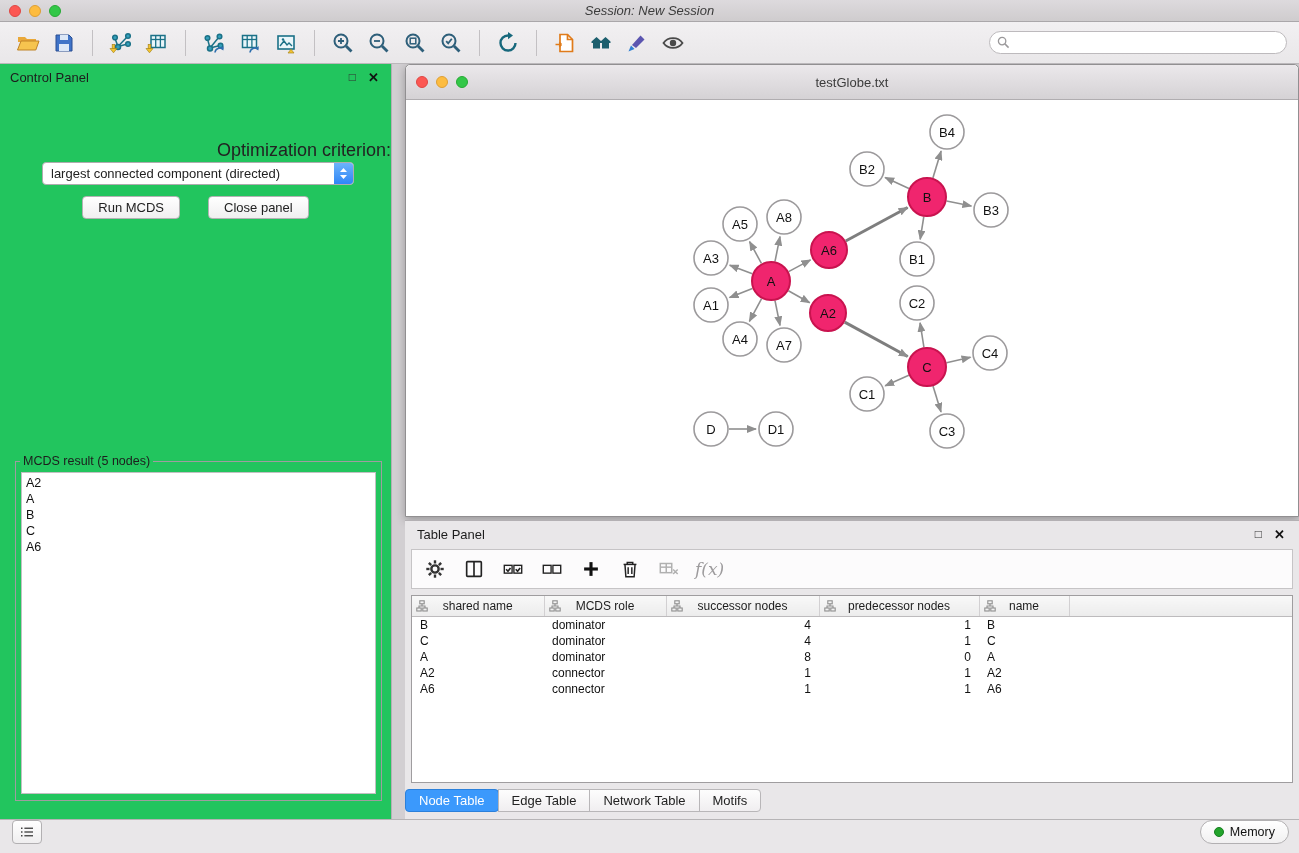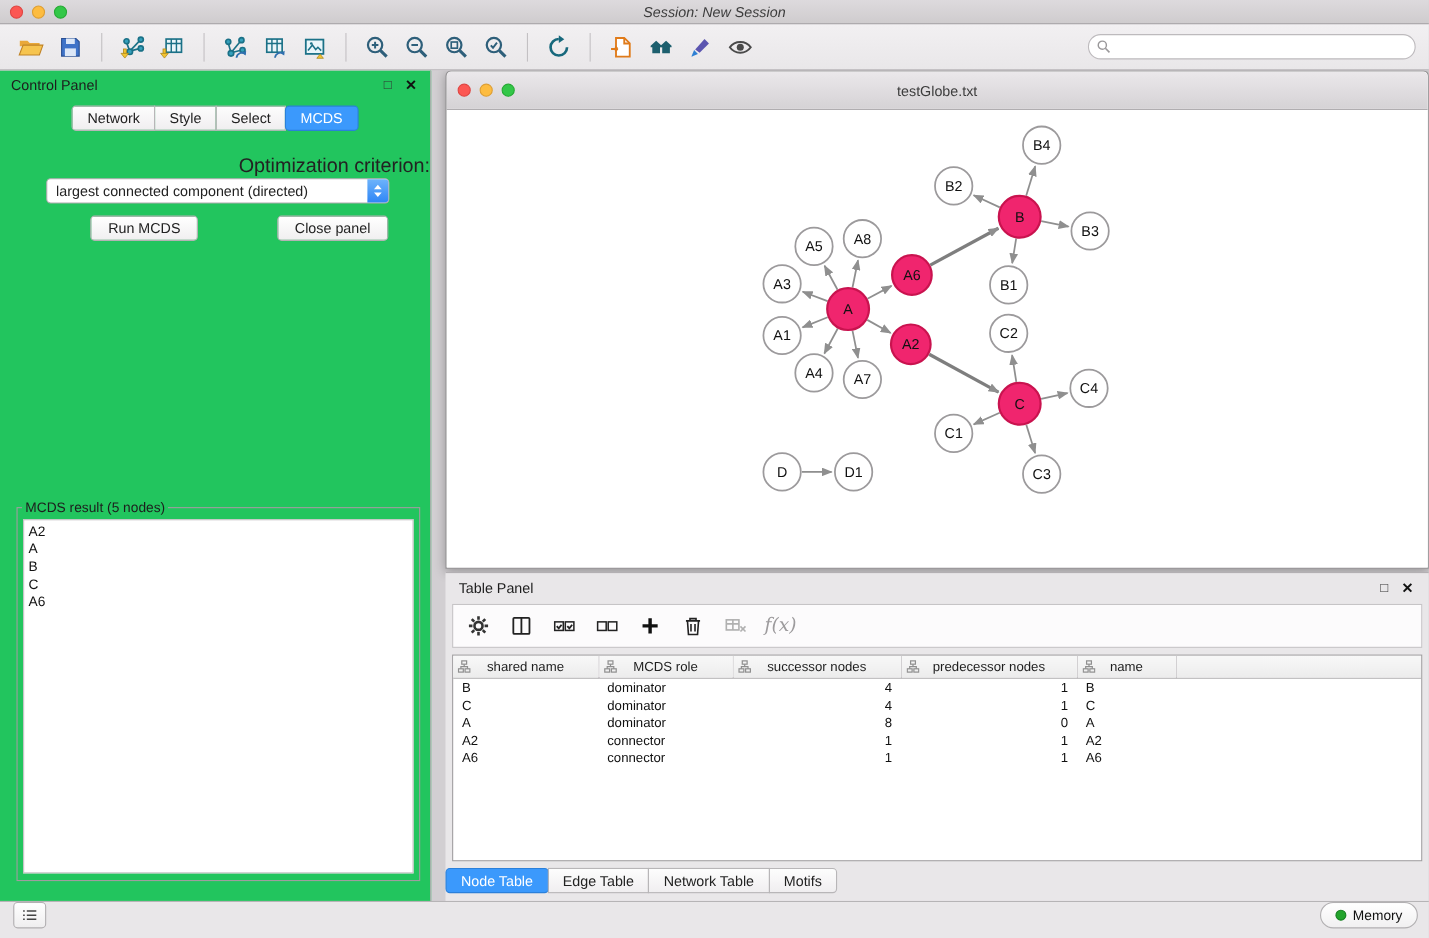--- a/index.html
+++ b/index.html
@@ -40,21 +40,21 @@
   .tab { font-size: 13px; color: #222; background: linear-gradient(#fdfdfd,#f0eef0); border: 1px solid #b8b6b8; padding: 3px 13px; margin-left: -1px; cursor: default; white-space: nowrap; }
   .tab:first-child { border-radius: 4px 0 0 4px; margin-left: 0; }
   .tab:last-child { border-radius: 0 4px 4px 0; }
   .tab.selected { background: var(--accent); color: #fff; border: 1px solid #2b80da; border-radius: 4px; }
   .cp-opt-label { position: absolute; top: 76px; left: 0; right: 0; text-align: right; font-size: 18px; }
   .mac-select { position: absolute; top: 98px; left: 42px; width: 312px; height: 23px; background: #fff; border: 1px solid #aeacae; border-radius: 4px; display: flex; align-items: center; }
   .sel-text { flex: 1; font-size: 13px; padding-left: 8px; white-space: nowrap; overflow: hidden; }
   .stepper { width: 19px; height: 21px; border-radius: 0 3px 3px 0; background: linear-gradient(#6db3fb,#2f86f6); display: flex; align-items: center; justify-content: center; }
   .stepper svg { width: 11px; height: 15px; }
   .cp-buttons { position: absolute; top: 132px; left: 0; right: 0; display: flex; justify-content: center; gap: 28px; }
-  .mac-btn { font-family: "Liberation Sans", sans-serif; font-size: 13px; color: #222; height: 23px; padding: 0 15px; border: 1px solid #b4b2b4; border-radius: 4px; background: linear-gradient(#ffffff,#f0eff0); cursor: default; margin-left: 44px; }
+  .mac-btn { font-family: "Liberation Sans", sans-serif; font-size: 13px; color: #222; height: 23px; padding: 0 15px; border: 1px solid #b4b2b4; border-radius: 4px; background: linear-gradient(#ffffff,#f0eff0); cursor: default; }
   .result-box { position: absolute; top: 390px; left: 15px; right: 9px; bottom: 18px; border: 1px solid #9f9d9f; padding: 0; }
   .result-box legend { font-size: 12.5px; margin-left: 4px; padding: 0 3px; color: #1d1d1d; }
   .result-list { position: absolute; top: 4px; left: 5px; right: 5px; bottom: 6px; background: #fff; border: 1px solid #c2c0c2; overflow: auto; padding: 2px 4px; }
   .result-item { font-size: 12.5px; line-height: 16px; color: #111; }
 
   
   .right-area { flex: 1; display: flex; flex-direction: column; padding-left: 13px; }
 
   
   .net-window { height: 453px; flex: 0 0 453px; border: 1px solid #918f91; border-radius: 5px 5px 0 0; box-shadow: 0 3px 10px rgba(0,0,0,.28); background: #fff; overflow: hidden; }
@@ -280,26 +280,20 @@
   <div class="main">
 
     <div class="control-panel">
       <div class="cp-header">
         <span class="cp-title">Control Panel</span>
         <span class="panel-btns">
           <span class="float-btn">□</span>
           <span class="close-btn">✕</span>
         </span>
       </div>
-      <div class="cp-tabs" id="cp-tabs">
-          <div class="tab">Network</div>
-          <div class="tab">Style</div>
-          <div class="tab">Select</div>
-          <div class="tab selected">MCDS</div>
-        </div>
       <div class="cp-opt-label">Optimization criterion:</div>
       <div class="mac-select">
         <span class="sel-text">largest connected component (directed)</span>
         <span class="stepper">
           <svg viewBox="0 0 11 15">
               <path d="M2 6 L5.5 2 L9 6 Z M2 9 L5.5 13 L9 9 Z" fill="#ffffff"></path>
             </svg>
         </span>
       </div>
       <div class="cp-buttons">

